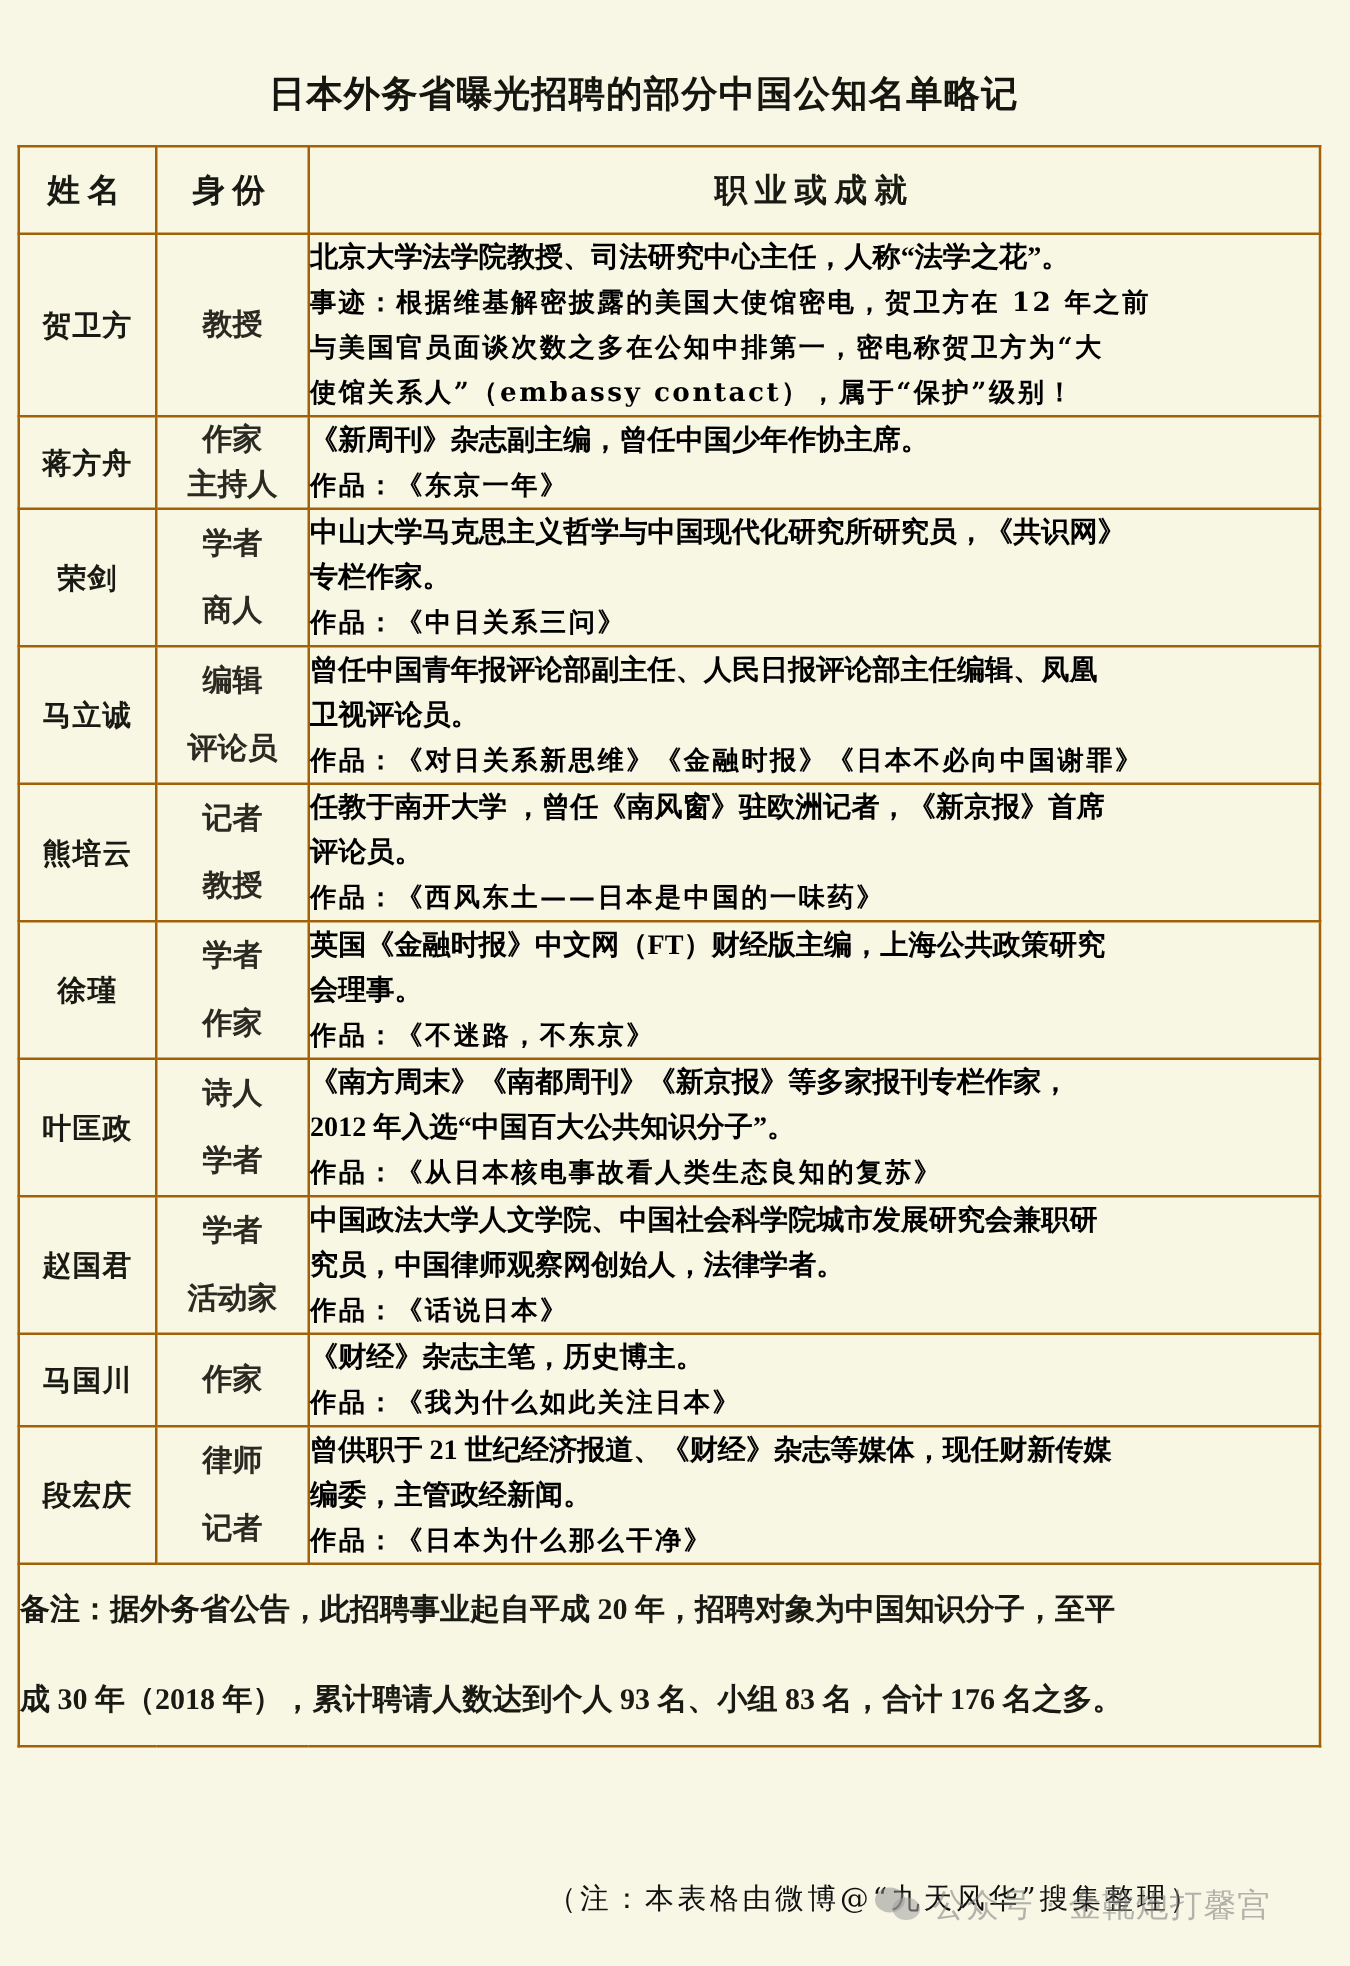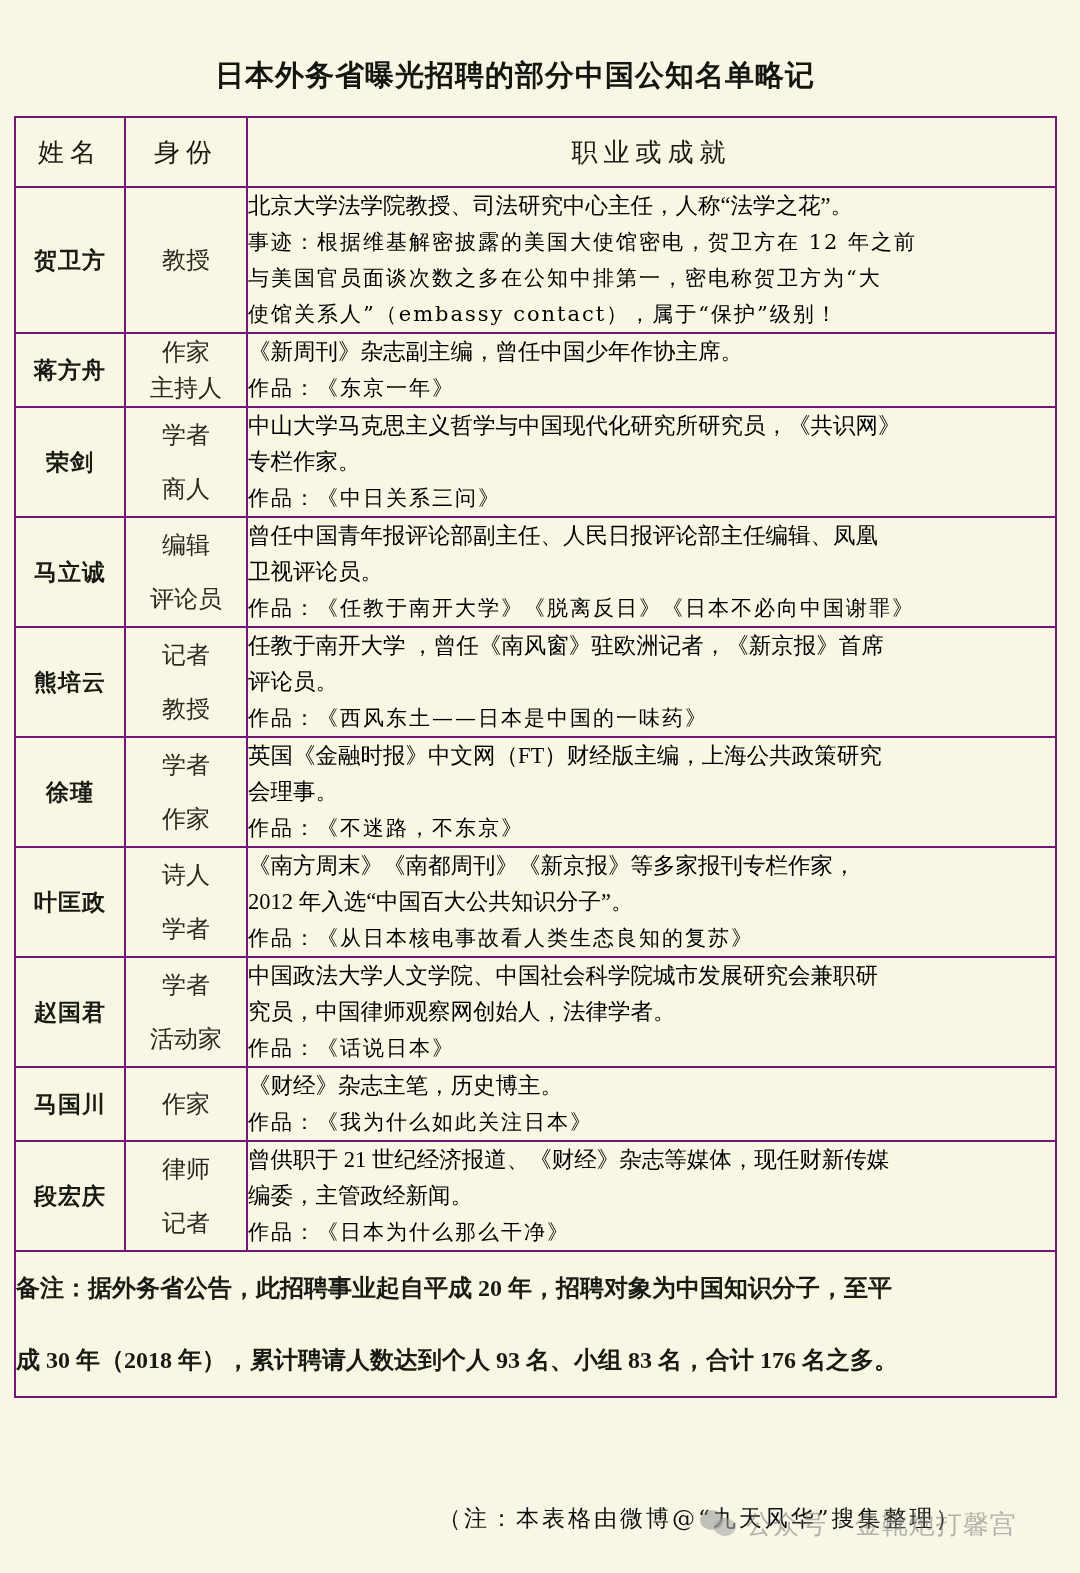--- a/index.html
+++ b/index.html
@@ -17,22 +17,23 @@
     padding-left: 0;
   }
   .title span { display: inline-block; margin-left: 6px; }
   table.main {
     position: absolute; left: 14px; top: 116px;
     width: 1041px; border-collapse: collapse;
     table-layout: fixed;
     background: #f8f7e4;
   }
   table.main td, table.main th {
-    border: 2px solid #701a75;
+    border: 2px solid #a16207;
     padding: 0;
+    font-weight: bold;
   }
   col.c-name { width: 110px; }
   col.c-role { width: 122px; }
   col.c-desc { width: 809px; }
   th {
     height: 68px; font-weight: normal; font-size: 26px;
     letter-spacing: 6px; text-align: center;
     font-family: "DejaVu Serif", serif;
   }
   td.name {
@@ -132,21 +133,21 @@
       </tr>
       <tr style="height: 108px;">
         <td class="name">马立诚</td>
         <td class="role">
           <span class="r">编辑</span>
           <span class="r">评论员</span>
         </td>
         <td class="desc">
           <span class="line">曾任中国青年报评论部副主任、人民日报评论部主任编辑、凤凰</span>
           <span class="line">卫视评论员。</span>
-          <span class="works">作品：《任教于南开大学》《脱离反日》《日本不必向中国谢罪》</span>
+          <span class="works">作品：《对日关系新思维》《金融时报》《日本不必向中国谢罪》</span>
         </td>
       </tr>
       <tr style="height: 108px;">
         <td class="name">熊培云</td>
         <td class="role">
           <span class="r">记者</span>
           <span class="r">教授</span>
         </td>
         <td class="desc">
           <span class="line">任教于南开大学 ，曾任《南风窗》驻欧洲记者，《新京报》首席</span>

